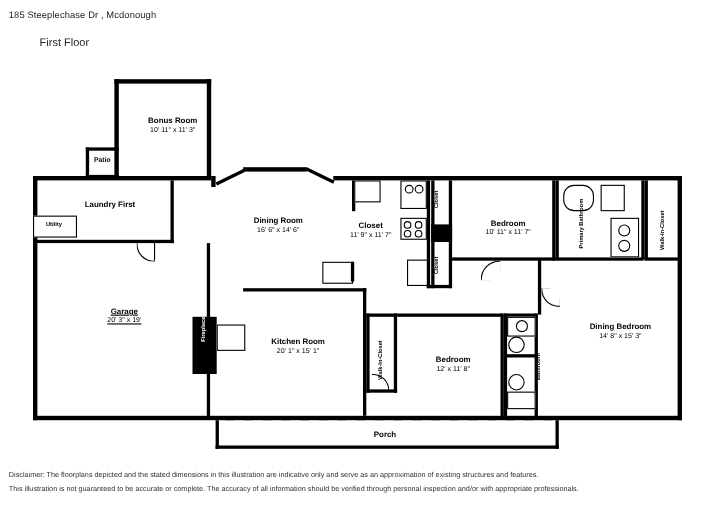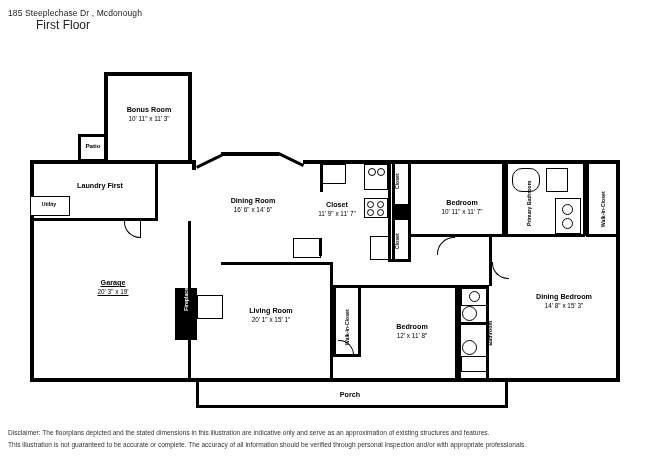--- a/index.html
+++ b/index.html
@@ -6,21 +6,21 @@
   body{
     width:650px;height:460px;
     background:#ffffff;
     font-family:"Liberation Sans", sans-serif;
     color:#000;
     overflow:hidden;
     position:relative;
   }
   .header{position:absolute;left:8px;top:8px;}
   .header .addr{font-size:8.5px;color:#222;letter-spacing:0.1px;}
-  .header .floor{font-size:12px;color:#222;margin-top:0;padding-left:28px;}
+  .header .floor{font-size:10px;color:#222;margin-top:16px;padding-left:28px;}
 
   .plan{position:absolute;left:0;top:0;width:650px;height:460px;}
 
   .disclaimer{position:absolute;left:8px;top:427px;width:634px;}
   .disclaimer div{font-size:6.6px;color:#333;line-height:12px;}
 
   
   .w{position:absolute;background:#000;}
   .lbl{position:absolute;text-align:center;line-height:1.25;}
   .lbl .n{font-size:7.2px;font-weight:bold;color:#000;display:block;}
@@ -44,21 +44,21 @@
 <div class="plan">
 
   <div class="w" style="left:104px;top:72px;width:88px;height:4px;"></div>
   <div class="w" style="left:104px;top:72px;width:4px;height:90px;"></div>
   <div class="w" style="left:188px;top:72px;width:4px;height:90px;"></div>
 
   <div class="w" style="left:78px;top:134px;width:30px;height:3px;"></div>
   <div class="w" style="left:78px;top:134px;width:3px;height:28px;"></div>
   <div class="w" style="left:78px;top:159px;width:30px;height:3px;"></div>
 
-  <div class="lbl" style="left:108px;top:105px;width:82px;">
+  <div class="lbl" style="left:108px;top:105px;width:82px;padding-left:8px;">
     <span class="n">Bonus Room</span>
     <span class="d">10' 11" x 11' 3"</span>
   </div>
   <div class="lbl small" style="left:78px;top:142px;width:30px;">
     <span class="n">Patio</span>
   </div>
 
   <div class="w" style="left:30px;top:160px;width:162px;height:4px;"></div>
 
   <div class="w" style="left:30px;top:160px;width:4px;height:222px;"></div>
@@ -168,21 +168,21 @@
   <div class="w" style="left:586px;top:164px;width:3px;height:72px;"></div>
   <div class="w" style="left:586px;top:234px;width:34px;height:3px;"></div>
   <div class="lbl tiny" style="left:573px;top:196px;width:60px;">
     <span class="n vert" style="display:inline-block;white-space:nowrap;">Walk-In-Closet</span>
   </div>
 
   <div class="w" style="left:221px;top:378px;width:0px;height:0px;"></div>
   <div class="w" style="left:330px;top:262px;width:3px;height:116px;"></div>
   <div class="w" style="left:221px;top:262px;width:112px;height:3px;"></div>
   <div class="lbl" style="left:215px;top:306px;width:112px;">
-    <span class="n">Living Room</span>
+    <span class="n">Kitchen Room</span>
     <span class="d">20' 1" x 15' 1"</span>
   </div>
 
   <div class="w" style="left:333px;top:285px;width:3px;height:72px;"></div>
   <div class="w" style="left:333px;top:285px;width:28px;height:3px;"></div>
   <div class="w" style="left:358px;top:285px;width:3px;height:72px;"></div>
   <div class="w" style="left:333px;top:354px;width:28px;height:3px;"></div>
   <div class="lbl tiny" style="left:317px;top:314px;width:60px;">
     <span class="n vert" style="display:inline-block;white-space:nowrap;">Walk-In-Closet</span>
   </div>

